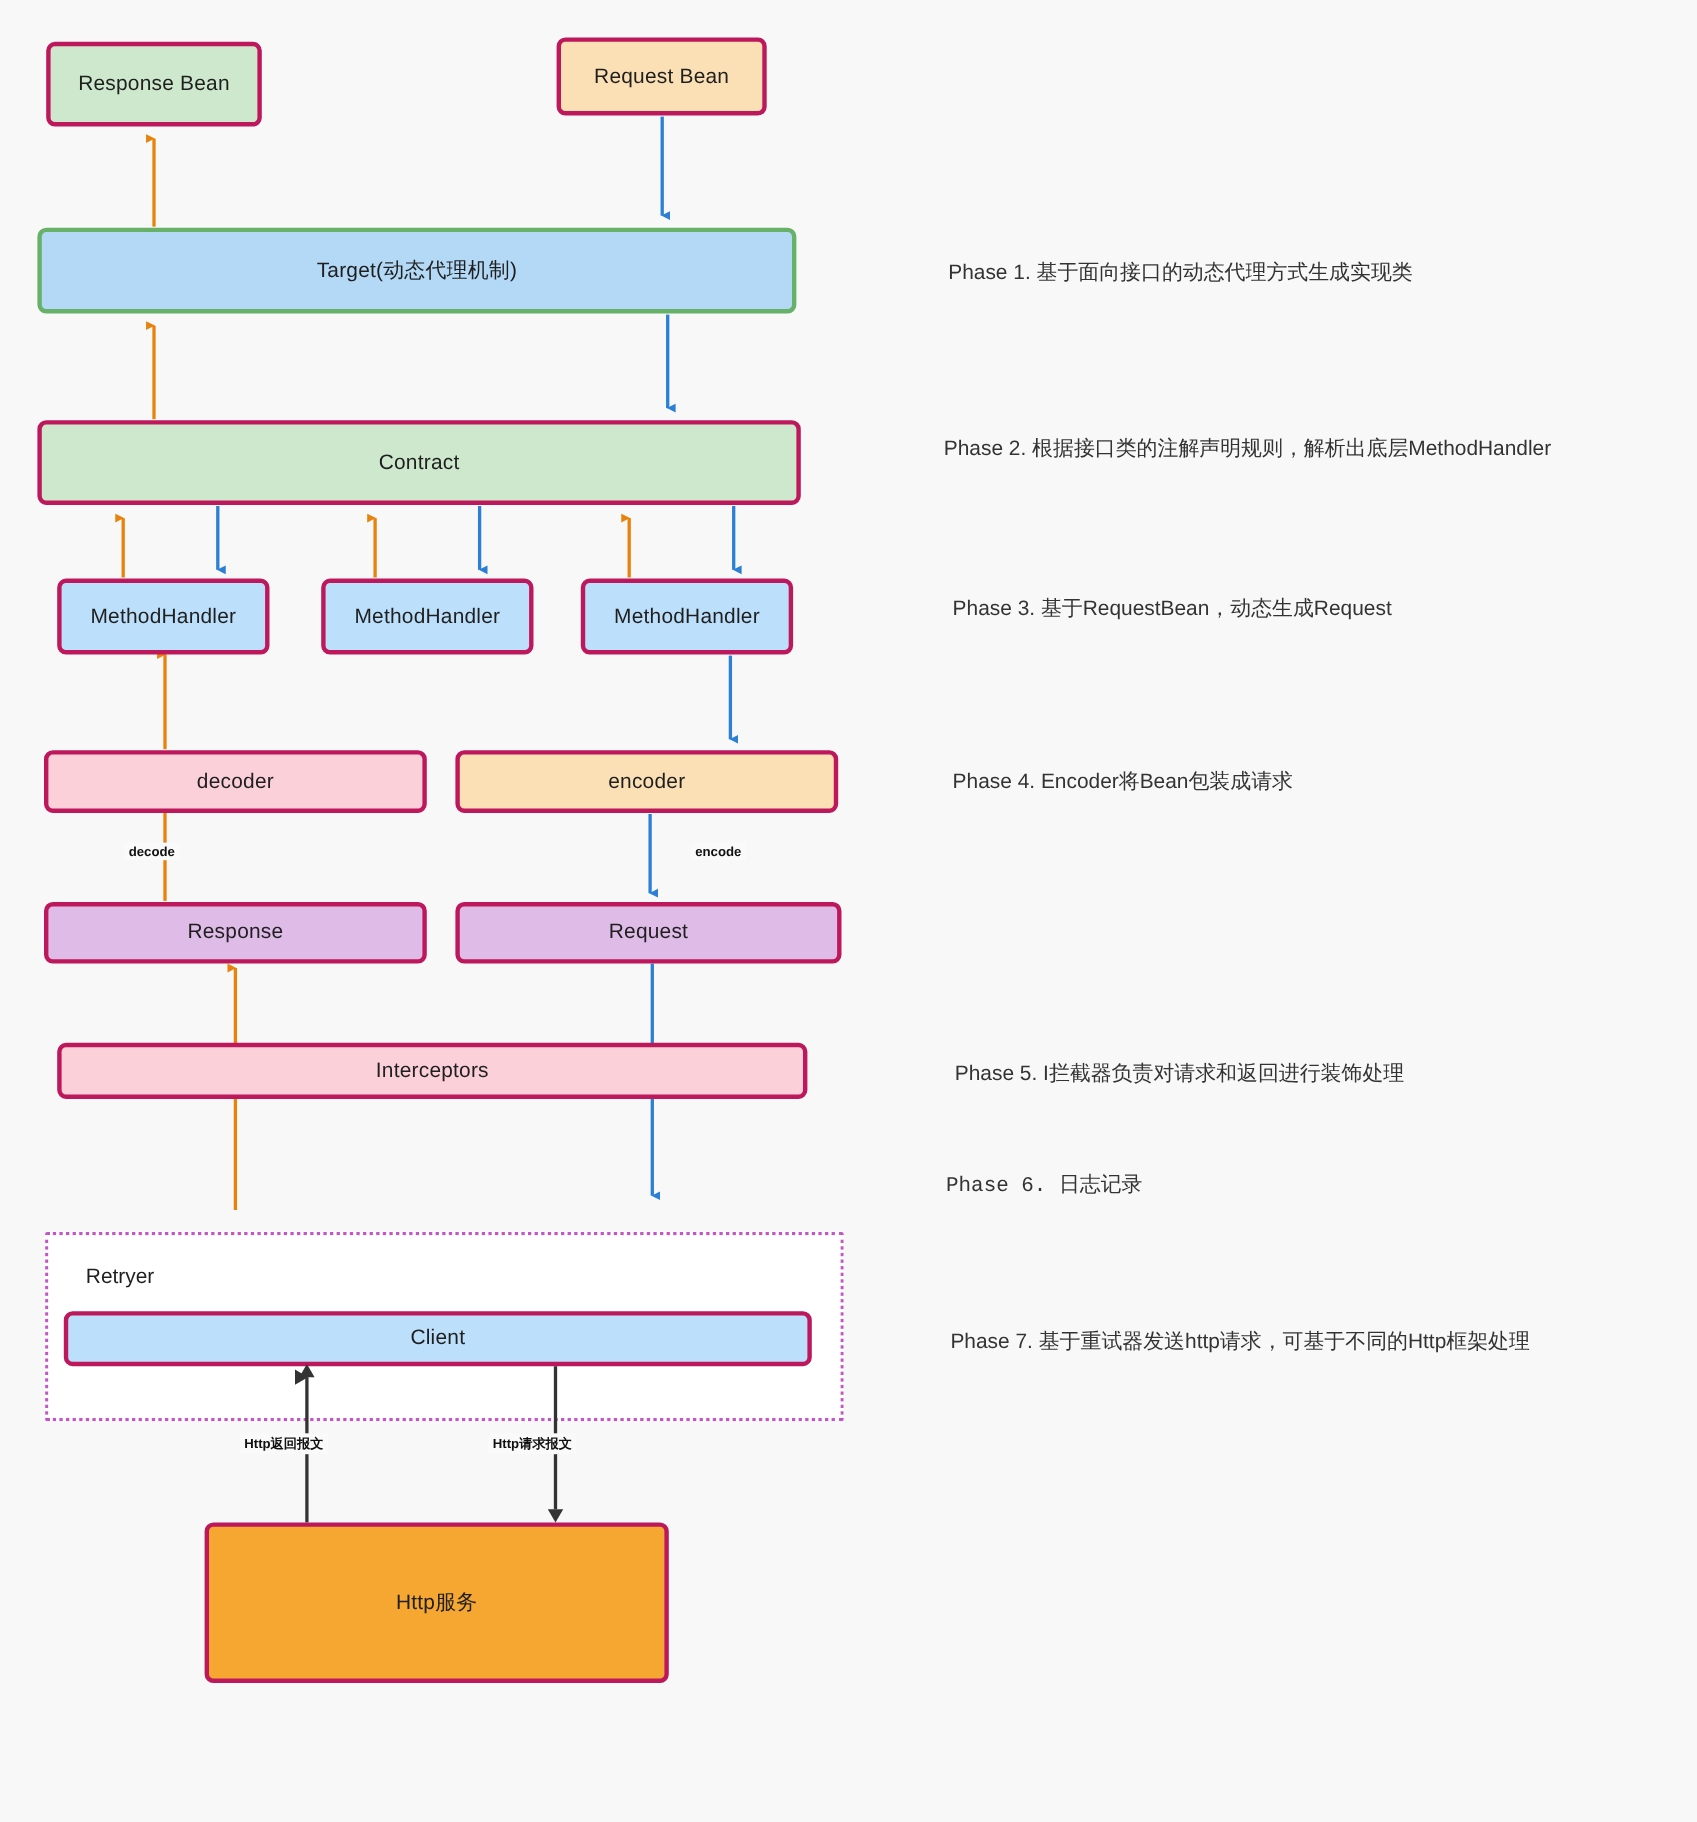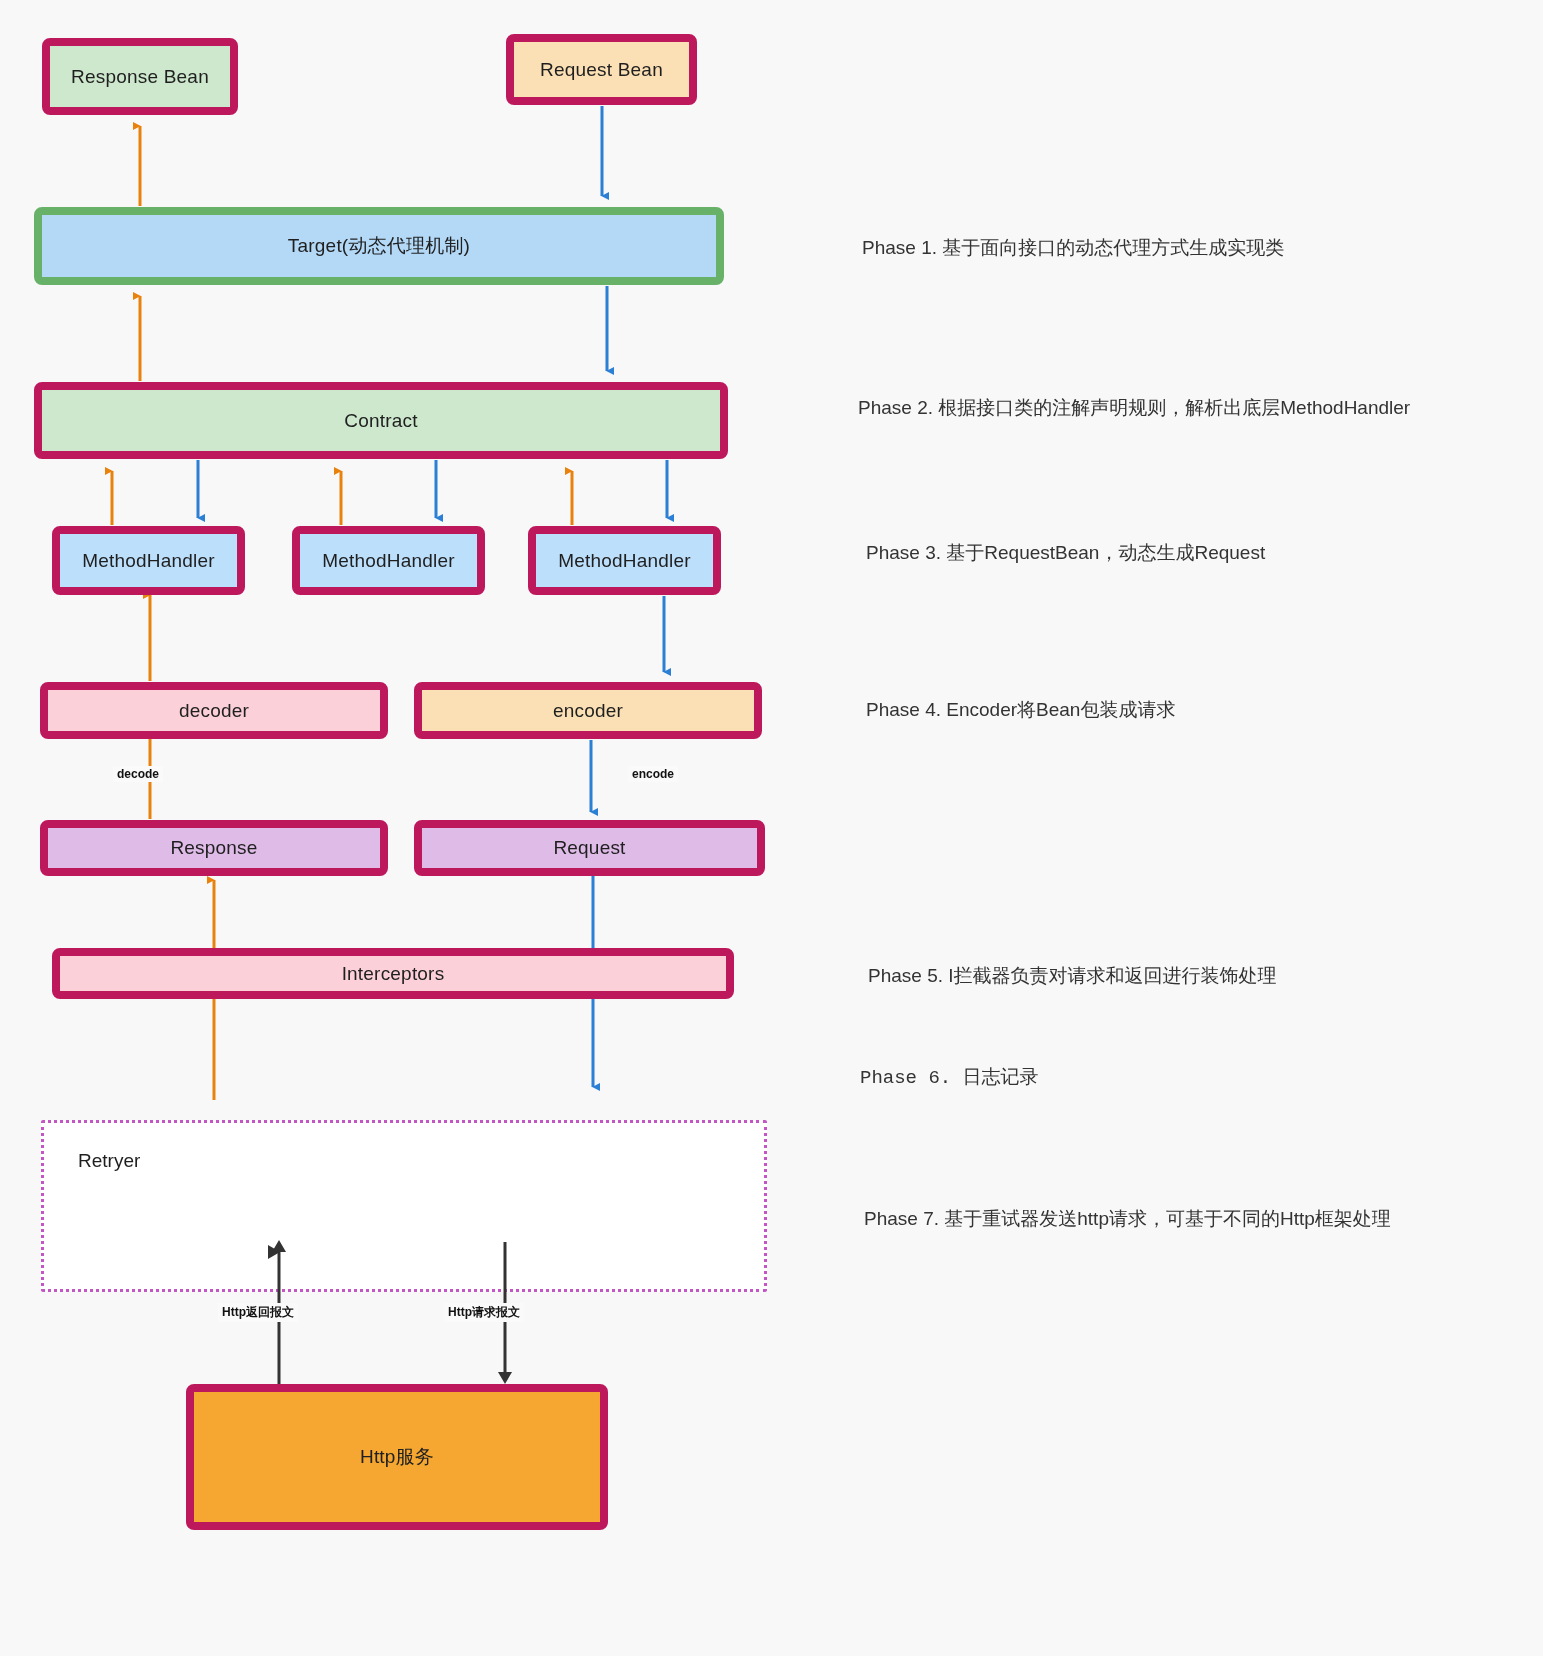--- a/index.html
+++ b/index.html
@@ -16,21 +16,21 @@
   }
   #canvas {
     position: absolute;
     left: 0; top: 0;
     width: 1543px;
     height: 1656px;
   }
   .node {
     position: absolute;
     box-sizing: border-box;
-    border: 8px solid #be185d;
+    border: 4px solid #be185d;
     border-radius: 8px;
     display: flex;
     align-items: center;
     justify-content: center;
     font-size: 19px;
     color: #1f1f1f;
     letter-spacing: 0.2px;
     z-index: 5;
   }
   .node.green-border { border-color: #67b168; }
@@ -203,20 +203,23 @@
   </div>
 
   <div class="node" style="left:52px; top:948px; width:682px; height:51px; background:#fbd0d9;">
     <span>Interceptors</span>
   </div>
 
 
   <div class="retryer-box" style="left:41px; top:1120px; width:726px; height:172px;"></div>
   <div class="retryer-label" style="left:78px; top:1150px;">Retryer</div>
 
+  <div class="node" style="left:58px; top:1192px; width:680px; height:50px; background:#bcdffb;">
+    <span>Client</span>
+  </div>
 
   <div class="node" style="left:186px; top:1384px; width:422px; height:146px; background:#f5a731;">
     <span>Http服务</span>
   </div>
 
   <svg class="arrows arrows-top" viewBox="0 0 1543 1656">
 
     <g>
       <line x1="279" y1="1384" x2="279" y2="1252" stroke="#333333" stroke-width="3" marker-end="url(#ah-black)"></line>
       <path d="M272,1252 L286,1252 L279,1240 Z" fill="#333333"></path>

